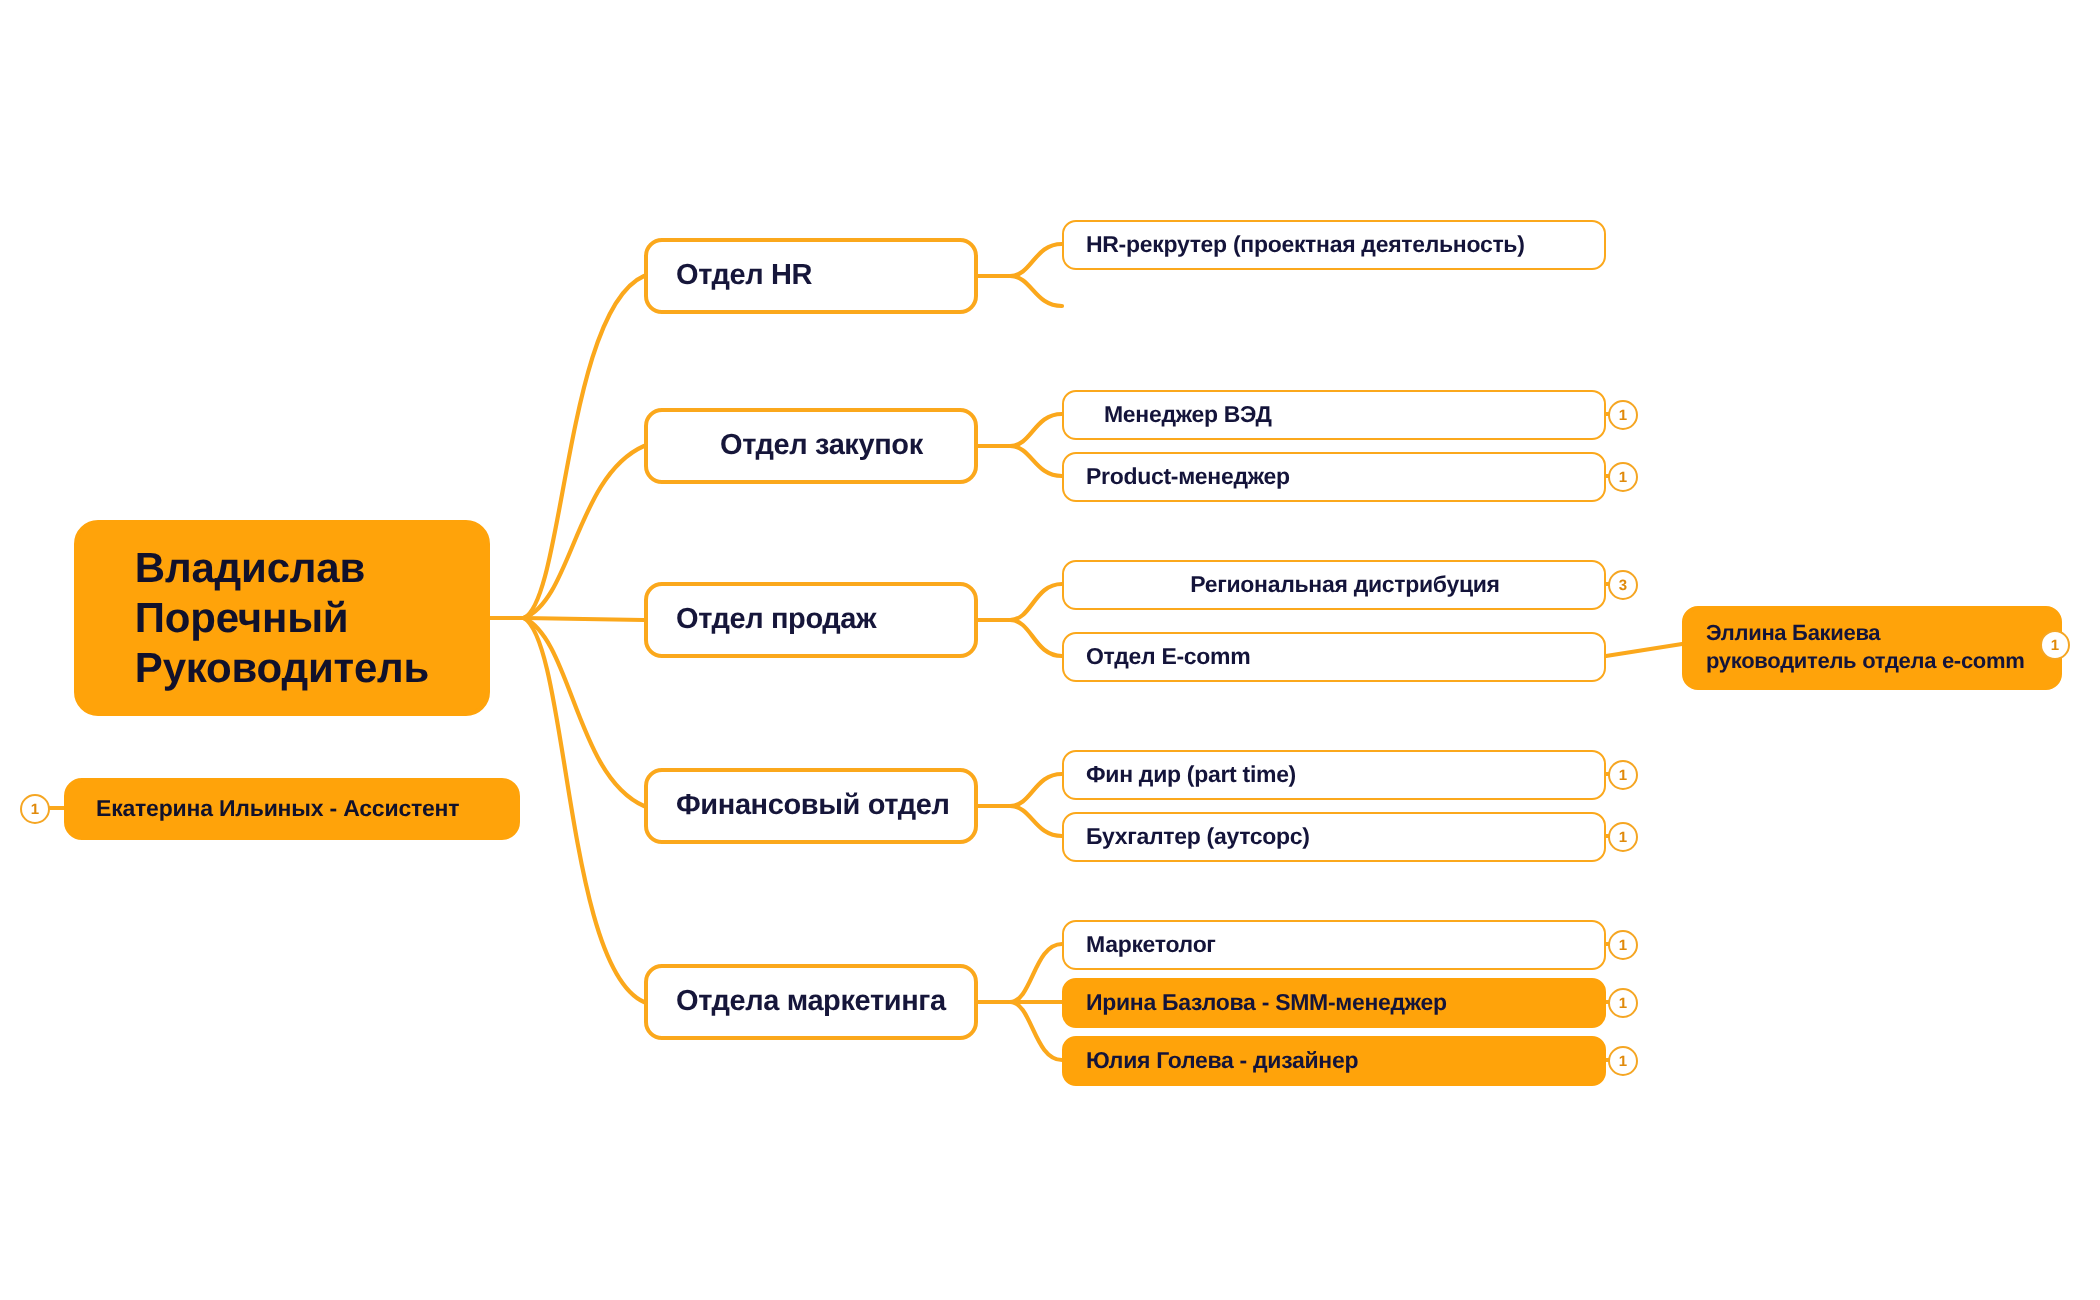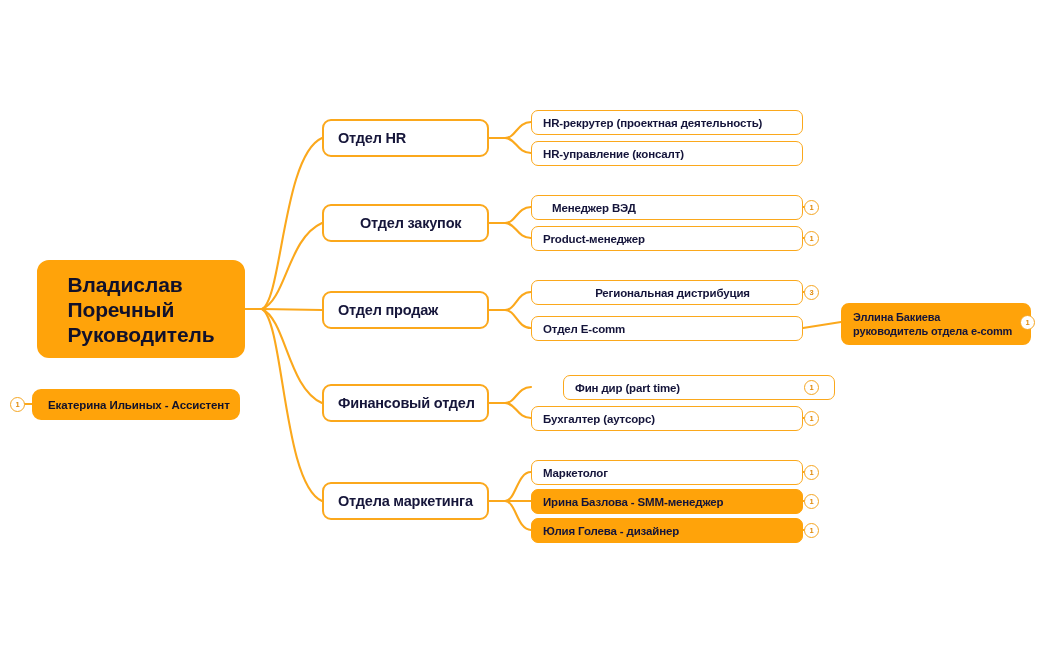--- a/index.html
+++ b/index.html
@@ -44,21 +44,21 @@
     font-size: 21px;
     font-weight: bold;
     line-height: 25px;
     white-space: pre-line;
     letter-spacing: -0.1px;
   }
 
   
   .node.assistant {
     left: 32px; top: 389px;
-    width: 208px; height: 31px;
+    width: 228px; height: 31px;
     background: #FFA30A;
     border: 2px solid #FFA30A;
     padding-left: 14px;
   }
   .node.assistant .txt {
     color: #11112b;
     font-size: 11.5px;
     font-weight: bold;
     letter-spacing: -0.1px;
   }
@@ -199,23 +199,20 @@
     <span class="txt">Екатерина Ильиных - Ассистент</span>
   </div>
   <div class="badge" style="left:10px; top:397px;">1</div>
 
   <div class="node leaf" style="top:110px;">
     <span class="txt">HR-рекрутер (проектная деятельность)</span>
   </div>
   <div class="node dept" style="top:119px;">
     <span class="txt">Отдел HR</span>
   </div>
-  <div class="node leaf" style="top:141px;">
-    <span class="txt">HR-управление (консалт)</span>
-  </div>
 
   <div class="node dept" style="top:204px;padding-left:36px;">
     <span class="txt">Отдел закупок</span>
   </div>
   <div class="node leaf" style="top:195px;padding-left:20px;">
     <span class="txt">Менеджер ВЭД</span>
   </div>
   <div class="badge" style="left:804px; top:200px;">1</div>
   <div class="node leaf" style="top:226px;">
     <span class="txt">Product-менеджер</span>
@@ -235,21 +232,21 @@
 
   <div class="node ecomm">
     <span class="txt">Эллина Бакиева
 руководитель отдела e-comm</span>
   </div>
   <div class="badge" style="left:1020px; top:315px;">1</div>
 
   <div class="node dept" style="top:384px;">
     <span class="txt">Финансовый отдел</span>
   </div>
-  <div class="node leaf" style="top:375px;margin-left:32px;">
+  <div class="node leaf" style="top:375px;">
     <span class="txt">Фин дир (part time)</span>
   </div>
   <div class="badge" style="left:804px; top:380px;">1</div>
   <div class="node leaf" style="top:406px;">
     <span class="txt">Бухгалтер (аутсорс)</span>
   </div>
   <div class="badge" style="left:804px; top:411px;">1</div>
 
   <div class="node dept" style="top:482px;">
     <span class="txt">Отдела маркетинга</span>

